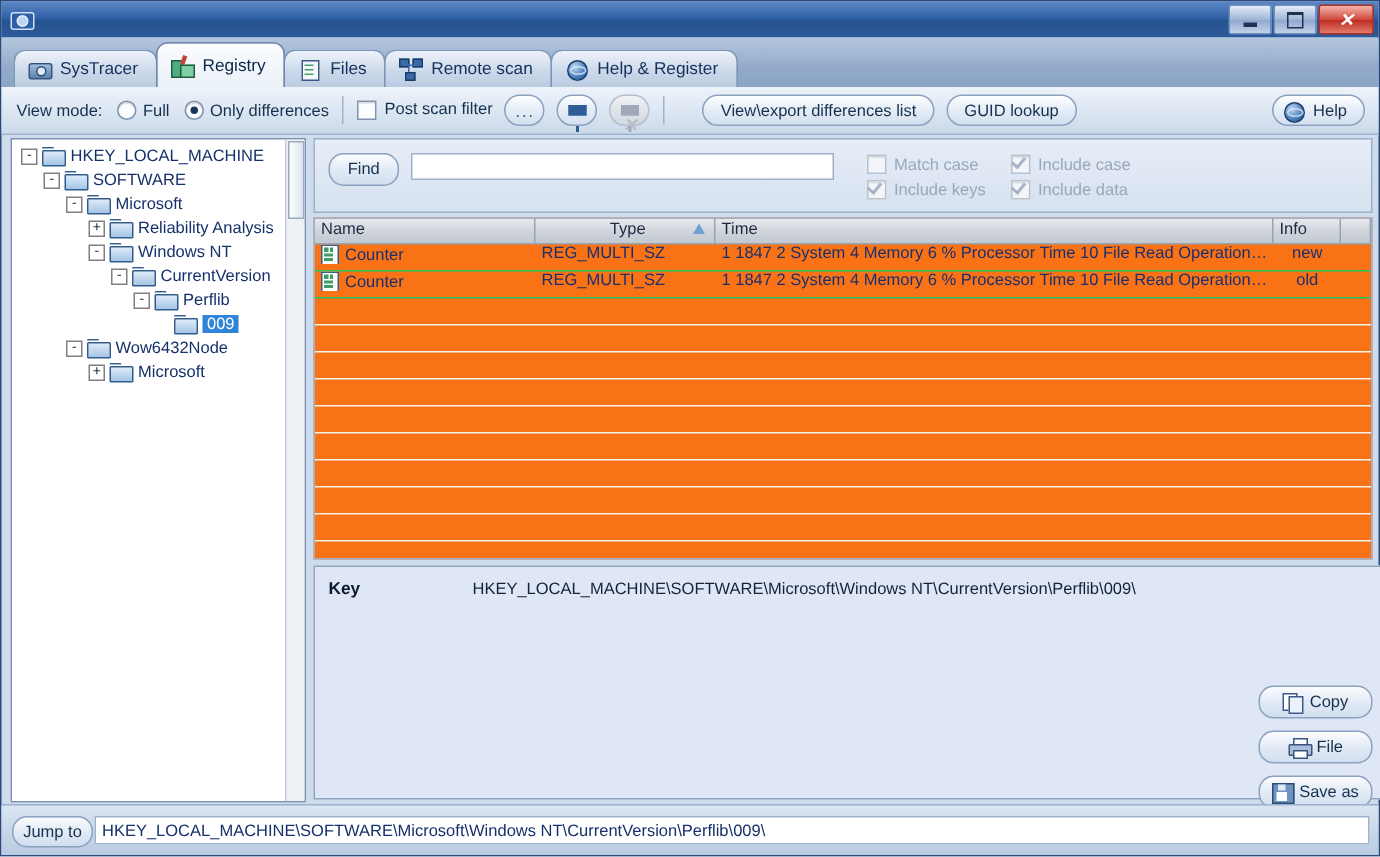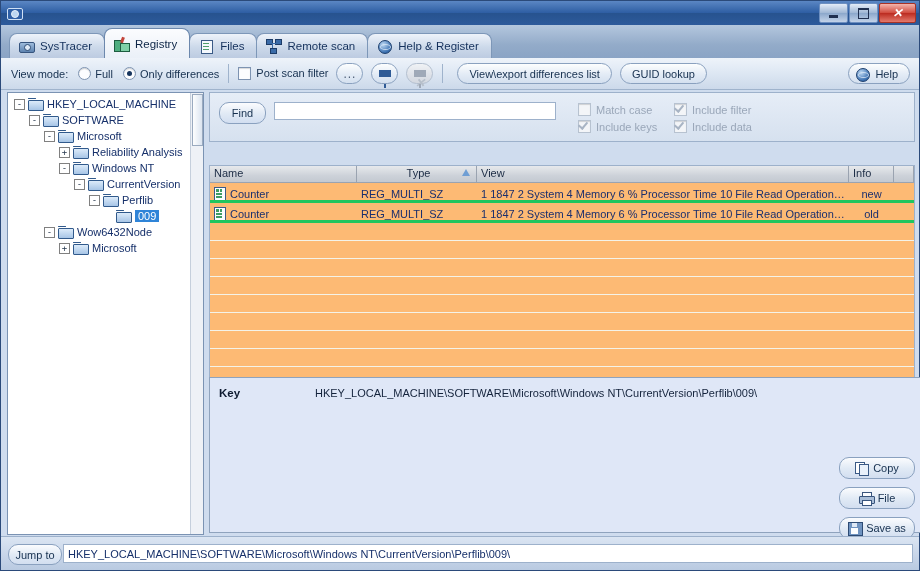--- a/index.html
+++ b/index.html
@@ -133,29 +133,29 @@
      background:linear-gradient(to bottom,#fbfcfe,#e1eaf5 52%,#d2def0);color:#16304f;
      display:flex;align-items:center;justify-content:center;font-size:11px;}
   .findinput{position:absolute;left:64px;top:9px;width:282px;height:18px;
      background:#ffffff;border:1px solid #9db1cb;box-sizing:border-box;padding:2px 4px;color:#12223a;font-size:11px;}
   .fchk{position:absolute;display:flex;align-items:center;gap:5px;color:#9aa7b9;font-size:11px;justify-content:center;}
   .cbox.dis{background:#f3f5f8;border-color:#b7c2d0;}
   .cbox.dis.on:after{border-color:#a8b4c4;}
 
   
   .listwrap{position:absolute;left:208px;top:144px;width:706px;height:228px;
-     border:1px solid #9db1cb;box-sizing:border-box;background:#fdba74;overflow:hidden;margin-top:20px;}
+     border:1px solid #9db1cb;box-sizing:border-box;background:#f97316;overflow:hidden;}
   .lhead{display:flex;height:16px;
      background:linear-gradient(to bottom,#e7e9ec,#cdd2d9 60%,#c3c9d1);
      border-bottom:1px solid #9aa3b0;}
   .lh{border-right:1px solid #9aa3b0;padding:1px 0 0 4px;box-sizing:border-box;
       color:#1b2b44;font-size:11px;position:relative;overflow:hidden;white-space:nowrap;}
   .sortarrow{position:absolute;right:6px;top:3px;width:0;height:0;
       border-left:4px solid transparent;border-right:4px solid transparent;border-bottom:7px solid #6f9ed4;}
-  .lrow{display:flex;height:17px;align-items:flex-end;border-bottom:3px solid #22c55e;}
+  .lrow{display:flex;height:17px;align-items:flex-start;border-bottom:1px solid #22c55e;}
   .lc{padding-left:4px;box-sizing:border-box;color:#1a2f6e;font-size:11px;
       white-space:nowrap;overflow:hidden;text-overflow:ellipsis;}
   .lc.ctr{text-align:center;padding-left:0;}
   .ricon{width:13px;height:13px;position:relative;margin:0 4px 0 3px;flex:0 0 auto;}
   .ricon .pg{position:absolute;left:1px;top:0;width:10px;height:12px;background:#fbfdff;border:1px solid #3c5c88;}
   .ricon .b1{position:absolute;left:3px;top:2px;width:3px;height:3px;background:#3f9d63;}
   .ricon .b2{position:absolute;left:7px;top:2px;width:2px;height:3px;background:#3f9d63;}
   .ricon .b3{position:absolute;left:3px;top:6px;width:6px;height:2px;background:#3f9d63;}
   .ricon .b4{position:absolute;left:3px;top:9px;width:6px;height:2px;background:#3f9d63;}
   .blank{height:17px;border-bottom:1px solid #f4f3e8;}
@@ -282,21 +282,21 @@
     </span>
     <span class="rbtn circ">
       <span class="funnel"></span>
     </span>
     <span class="rbtn circ disabled">
       <span class="funnel off">
           <i class="xmark">✕</i>
         </span>
     </span>
     <span class="sep"></span>
-    <span class="rbtn" style="margin-left:5px">View\export differences list</span>
+    <span class="rbtn" style="margin-left:16px">View\export differences list</span>
     <span class="rbtn" style="">GUID lookup</span>
     <span class="rbtn" style="position:absolute;right:9px;padding-left:6px;">
       <span class="tabicon ic-help" style="margin-right:5px">
           <span class="g"></span>
           <span class="s"></span>
         </span>
       <span>Help</span>
     </span>
   </div>
 
@@ -394,33 +394,33 @@
     <span class="fchk" style="left:368px;top:10px">
       <span class="cbox dis"></span>
       <span>Match case</span>
     </span>
     <span class="fchk" style="left:368px;top:27px">
       <span class="cbox dis on"></span>
       <span>Include keys</span>
     </span>
     <span class="fchk" style="left:464px;top:10px">
       <span class="cbox dis on"></span>
-      <span>Include filter</span>
+      <span>Include case</span>
     </span>
     <span class="fchk" style="left:464px;top:27px">
       <span class="cbox dis on"></span>
       <span>Include data</span>
     </span>
   </div>
 
   <div class="listwrap">
     <div class="lhead" id="list-head">
         <div class="lh" style="width: 147px;"><span>Name</span></div>
         <div class="lh" style="width: 120px; text-align: center;"><span>Type</span><span class="sortarrow"></span></div>
-        <div class="lh" style="width: 372px;"><span>View</span></div>
+        <div class="lh" style="width: 372px;"><span>Time</span></div>
         <div class="lh" style="width: 45px;"><span>Info</span></div>
         <div class="lh" style="width: 20px;"><span></span></div>
       </div>
     <div id="list-body">
         <div class="lrow">
           <div class="lc" style="width: 147px; display: flex; align-items: center; padding-left: 0px;">
             <span class="ricon">
               <span class="pg"></span>
               <span class="b1"></span>
               <span class="b2"></span>

